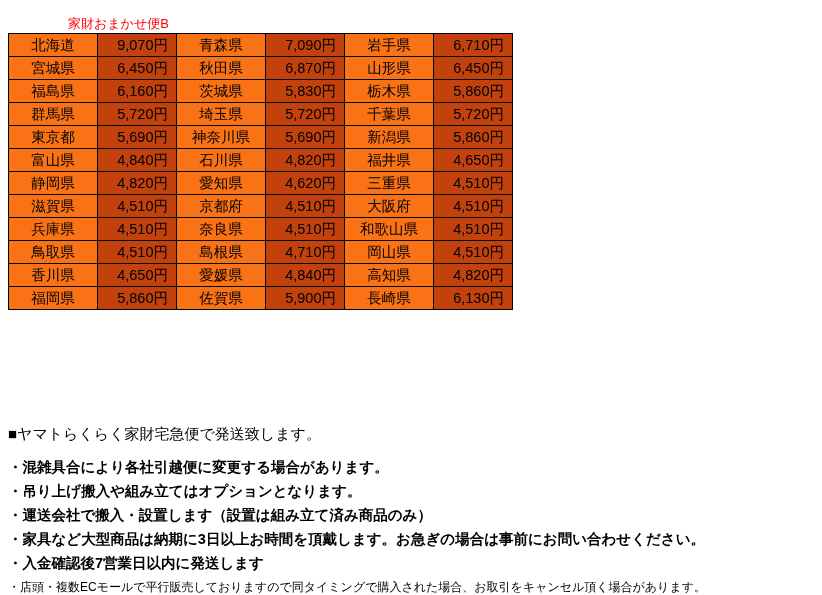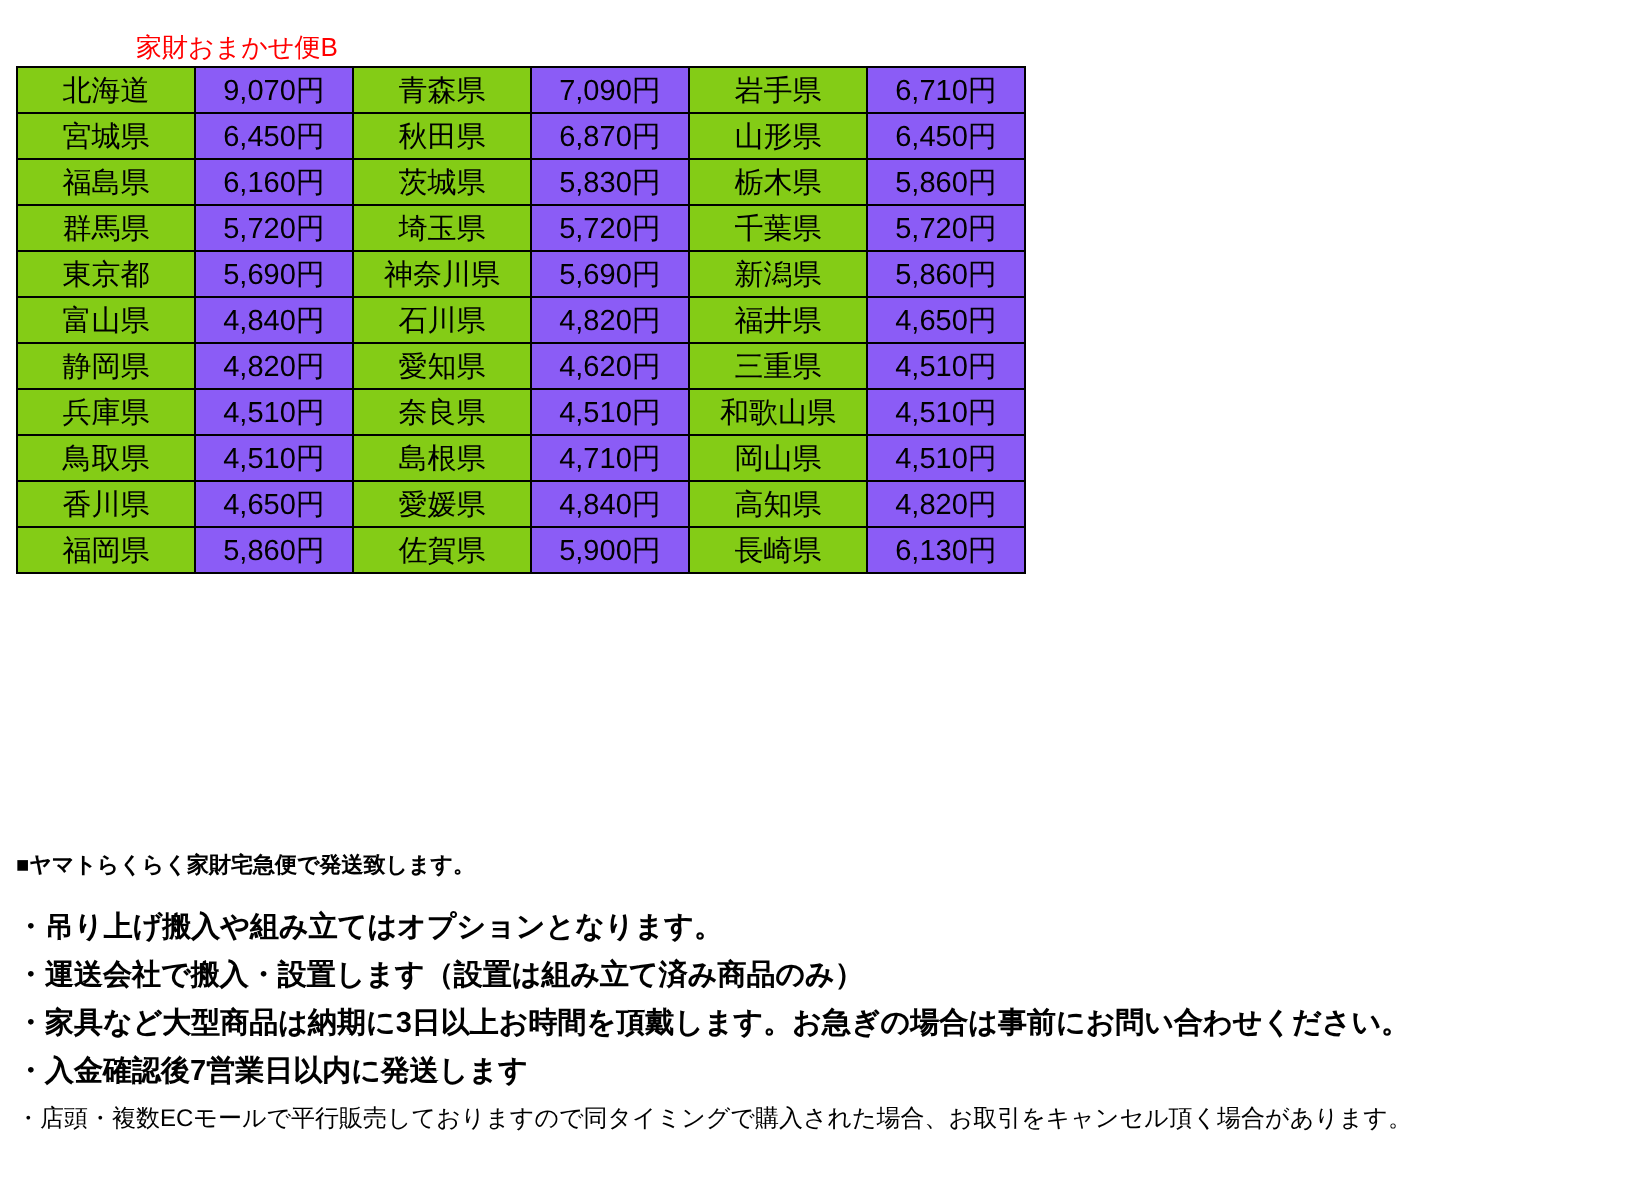--- a/index.html
+++ b/index.html
@@ -42,39 +42,39 @@
     border: 1px solid #000000;
     height: 23px;
     font-size: 14.5px;
     padding: 0 8px;
     box-sizing: border-box;
     white-space: nowrap;
   }
   td.pref {
     width: 88px;
     text-align: center;
-    background: #84cc16;
+    background: #f97316;
   }
   td.price {
     width: 78px;
-    text-align: center;
-    background: #8b5cf6;
+    text-align: right;
+    background: #c2410c;
   }
   td.empty {
     background: #ffffff;
   }
   .notes {
     position: absolute;
     left: 8px;
     top: 412px;
     width: 800px;
   }
   .notes .head {
-    font-size: 11px;
-    font-weight: bold;
+    font-size: 15px;
+    font-weight: normal;
     margin-bottom: 14px;
     letter-spacing: 0px;
   }
   .notes .line {
     font-size: 14.5px;
     font-weight: bold;
     margin-bottom: 5px;
     letter-spacing: 0px;
     white-space: nowrap;
   }
@@ -143,20 +143,28 @@
       </tr>
       <tr>
         <td class="pref">静岡県</td>
         <td class="price">4,820円</td>
         <td class="pref">愛知県</td>
         <td class="price">4,620円</td>
         <td class="pref">三重県</td>
         <td class="price">4,510円</td>
       </tr>
       <tr>
+        <td class="pref">滋賀県</td>
+        <td class="price">4,510円</td>
+        <td class="pref">京都府</td>
+        <td class="price">4,510円</td>
+        <td class="pref">大阪府</td>
+        <td class="price">4,510円</td>
+      </tr>
+      <tr>
         <td class="pref">兵庫県</td>
         <td class="price">4,510円</td>
         <td class="pref">奈良県</td>
         <td class="price">4,510円</td>
         <td class="pref">和歌山県</td>
         <td class="price">4,510円</td>
       </tr>
       <tr>
         <td class="pref">鳥取県</td>
         <td class="price">4,510円</td>
@@ -179,20 +187,21 @@
         <td class="pref">佐賀県</td>
         <td class="price">5,900円</td>
         <td class="pref">長崎県</td>
         <td class="price">6,130円</td>
       </tr>
     </tbody>
   </table>
 
   <div class="notes">
     <div class="head">■ヤマトらくらく家財宅急便で発送致します。</div>
+    <div class="line">・混雑具合により各社引越便に変更する場合があります。</div>
     <div class="line">・吊り上げ搬入や組み立てはオプションとなります。</div>
     <div class="line">・運送会社で搬入・設置します（設置は組み立て済み商品のみ）</div>
     <div class="line">・家具など大型商品は納期に3日以上お時間を頂戴します。お急ぎの場合は事前にお問い合わせください。</div>
     <div class="line">・入金確認後7営業日以内に発送します</div>
     <div class="line small">・店頭・複数ECモールで平行販売しておりますので同タイミングで購入された場合、お取引をキャンセル頂く場合があります。</div>
   </div>
 
 </div>
 
 </body></html>

